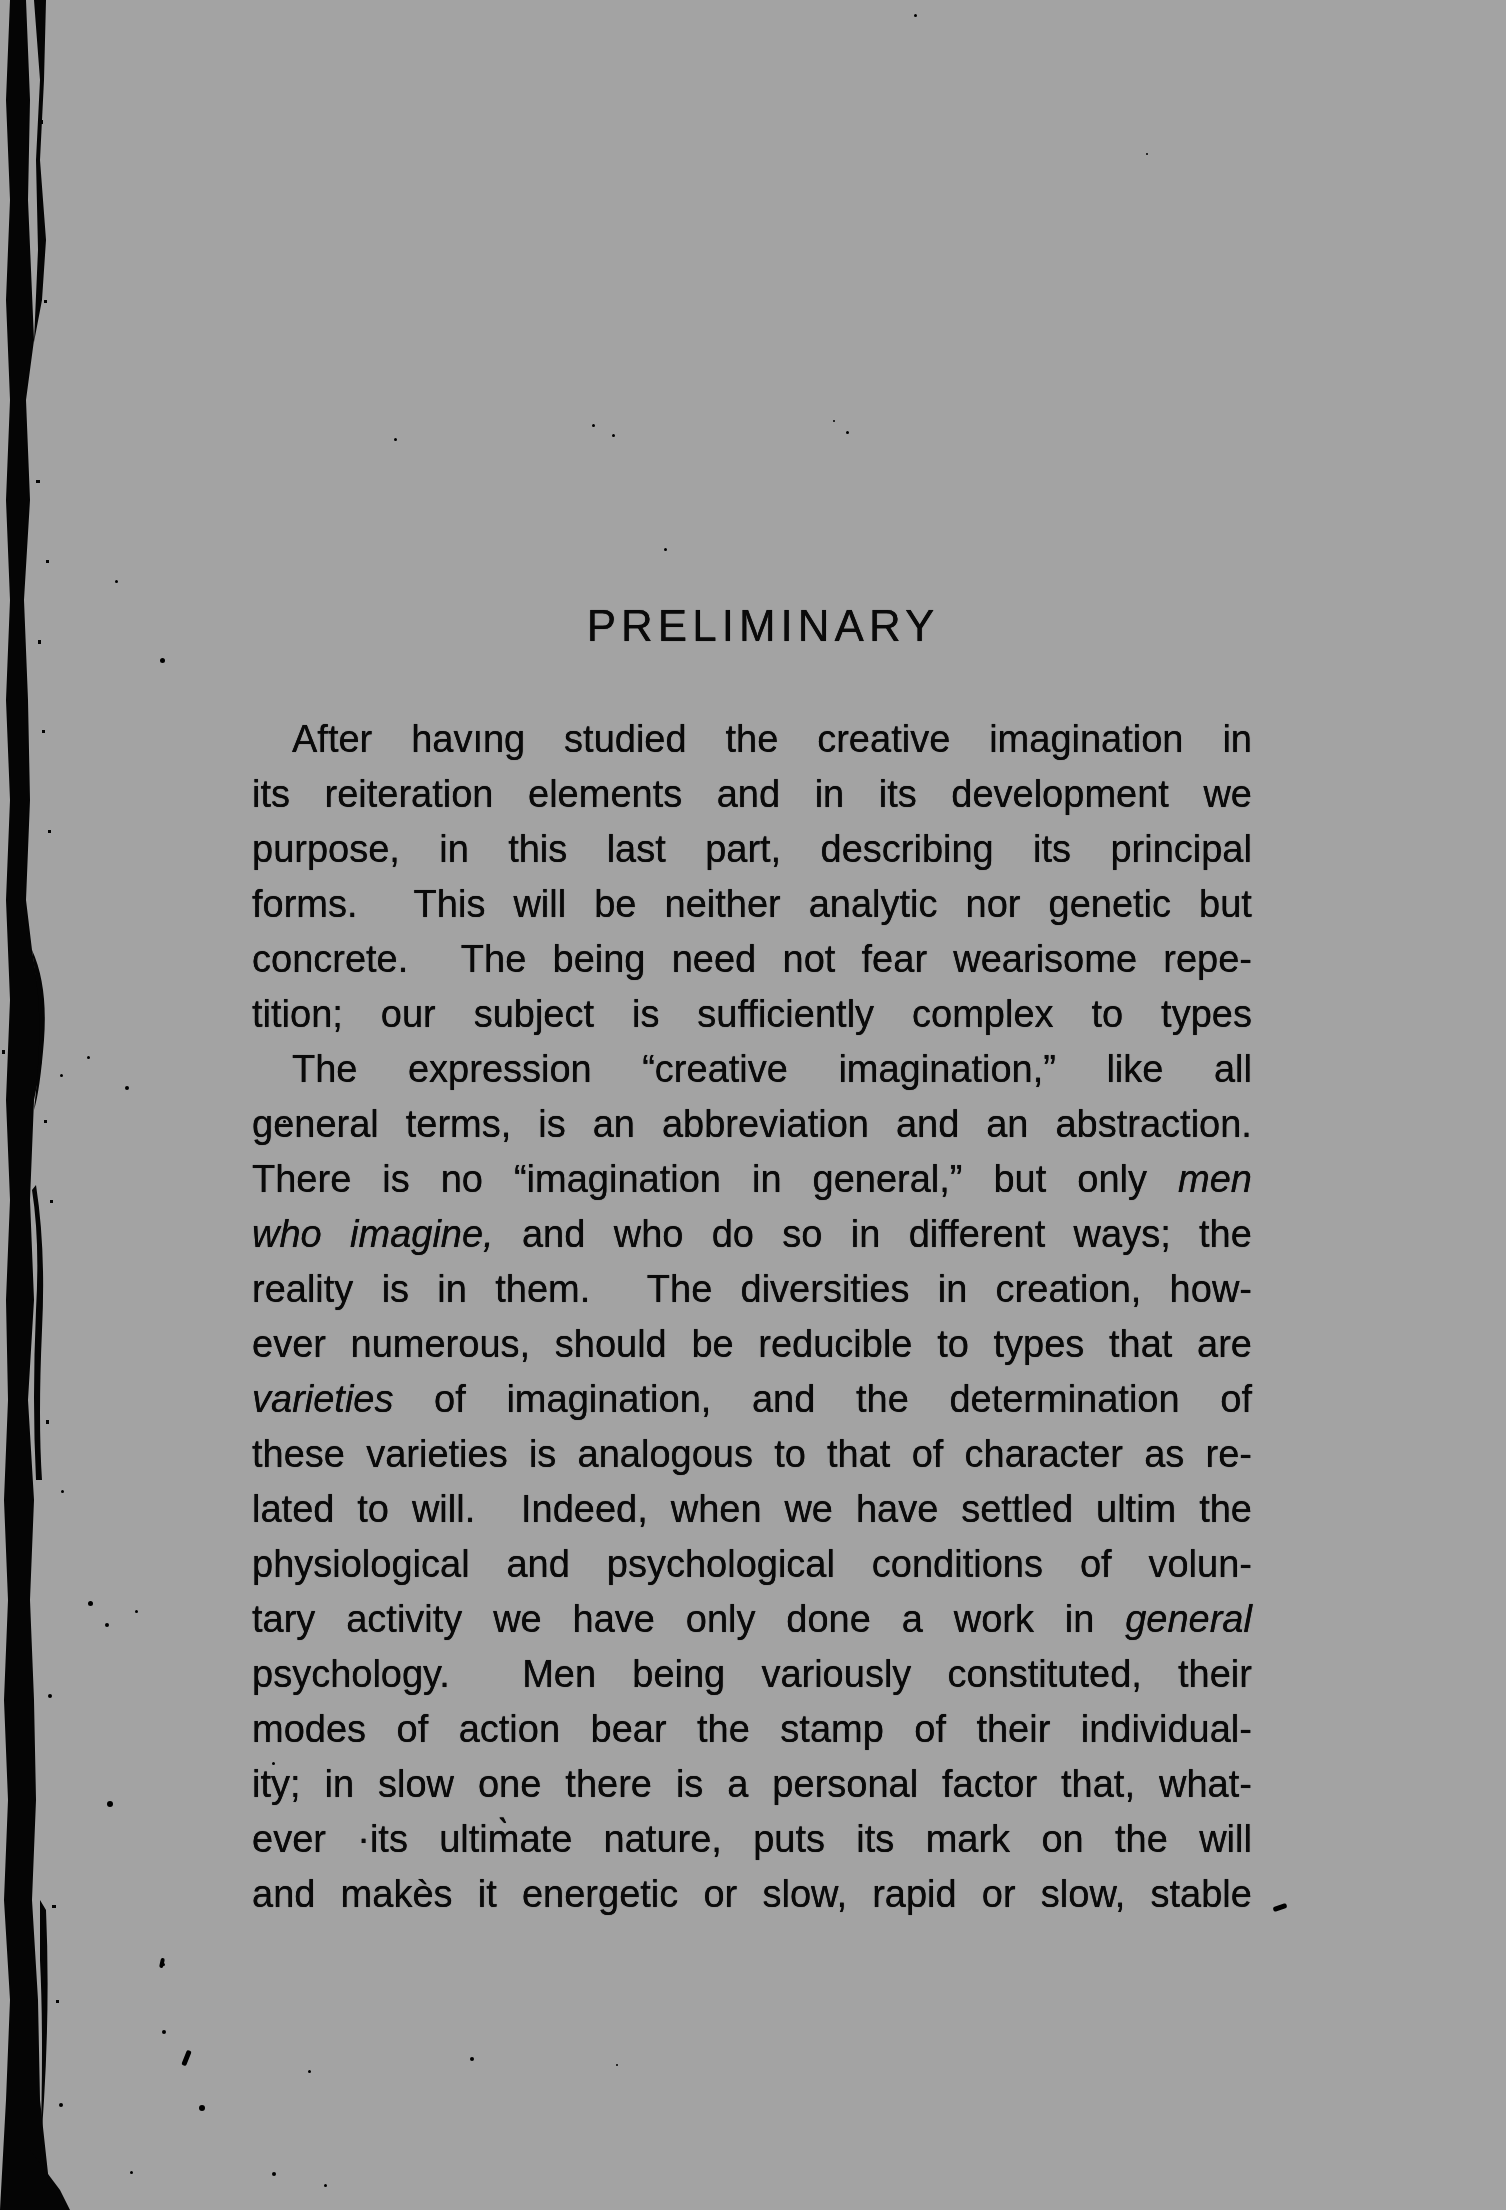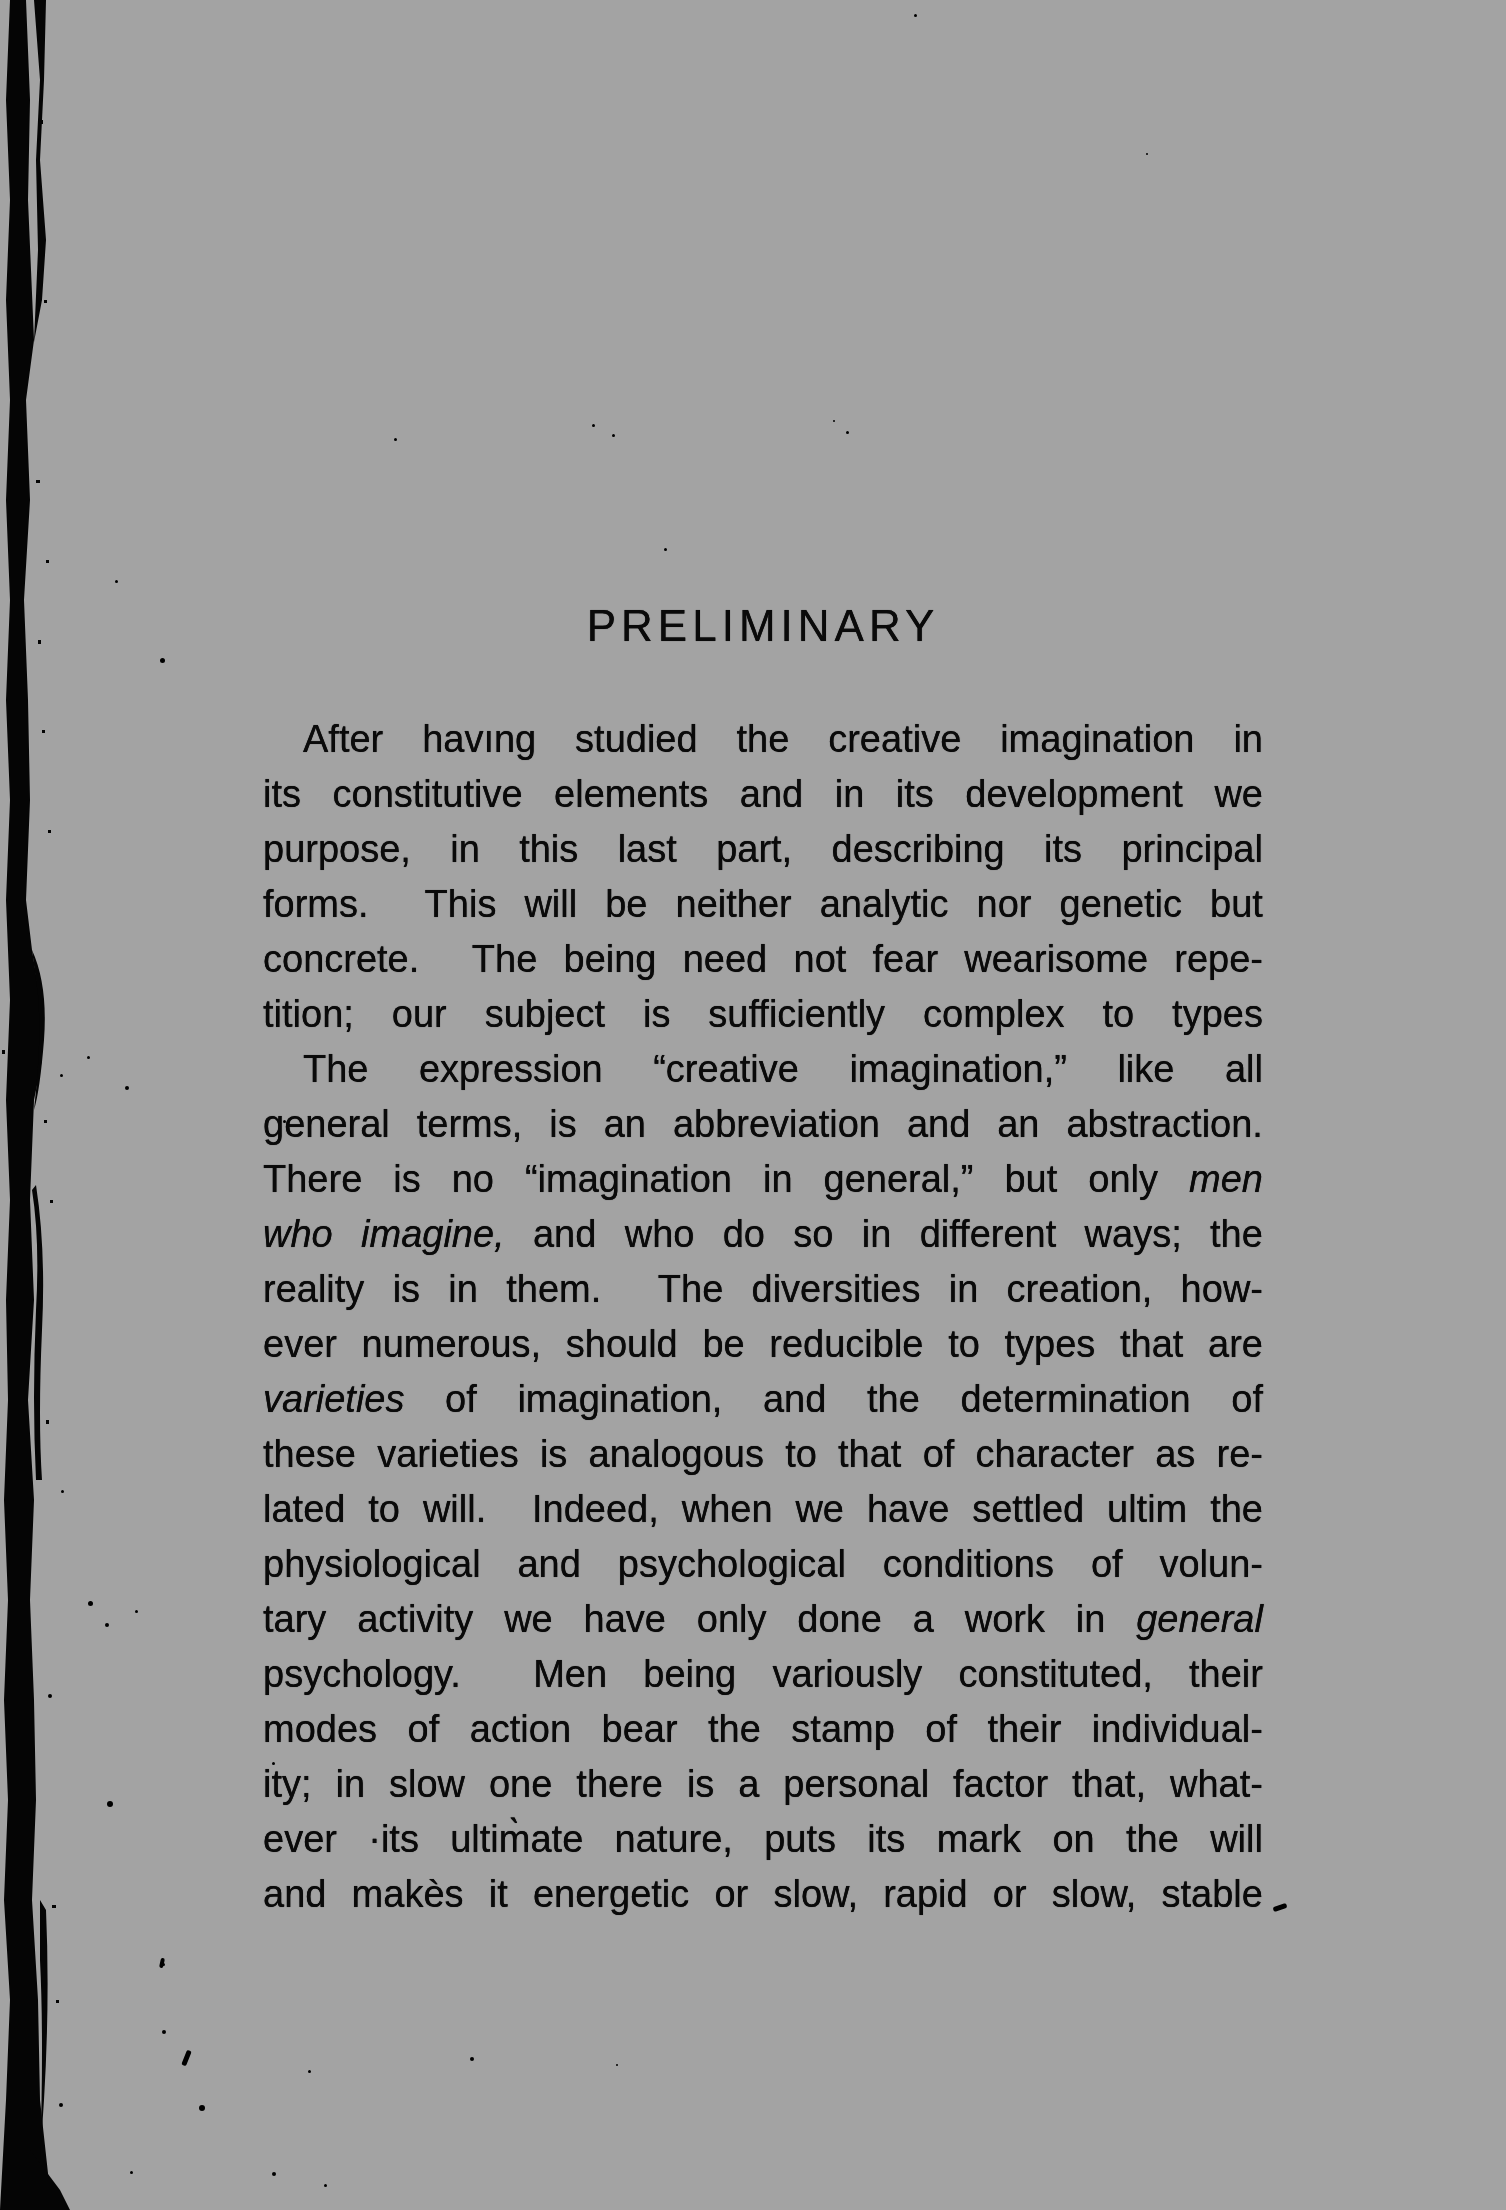--- a/index.html
+++ b/index.html
@@ -17,21 +17,21 @@
     top:601px;left:263px;width:1000px;
     text-align:center;
     font-size:44px;
     letter-spacing:5px;
     font-weight:normal;
     margin:0;
     text-shadow:0 0 0.7px #000;
   }
   .text-block{
     position:absolute;
-    top:712px;left:263px;width:1000px;
+    top:712px;left:252px;width:1000px;
   }
   .line{
     display:flex;
     justify-content:space-between;
     height:55px;
     line-height:55px;
     font-size:38px;
     text-shadow:0 0 0.7px #000;
   }
   .line.indent{padding-left:40px;}
@@ -83,21 +83,21 @@
         <span>After</span>
         <span>havıng</span>
         <span>studied</span>
         <span>the</span>
         <span>creative</span>
         <span>imagination</span>
         <span>in</span>
       </div>
       <div class="line">
         <span>its</span>
-        <span>constitutive</span>
+        <span>reiteration</span>
         <span>elements</span>
         <span>and</span>
         <span>in</span>
         <span>its</span>
         <span>development</span>
         <span>we</span>
       </div>
       <div class="line">
         <span>purpose,</span>
         <span>in</span>

